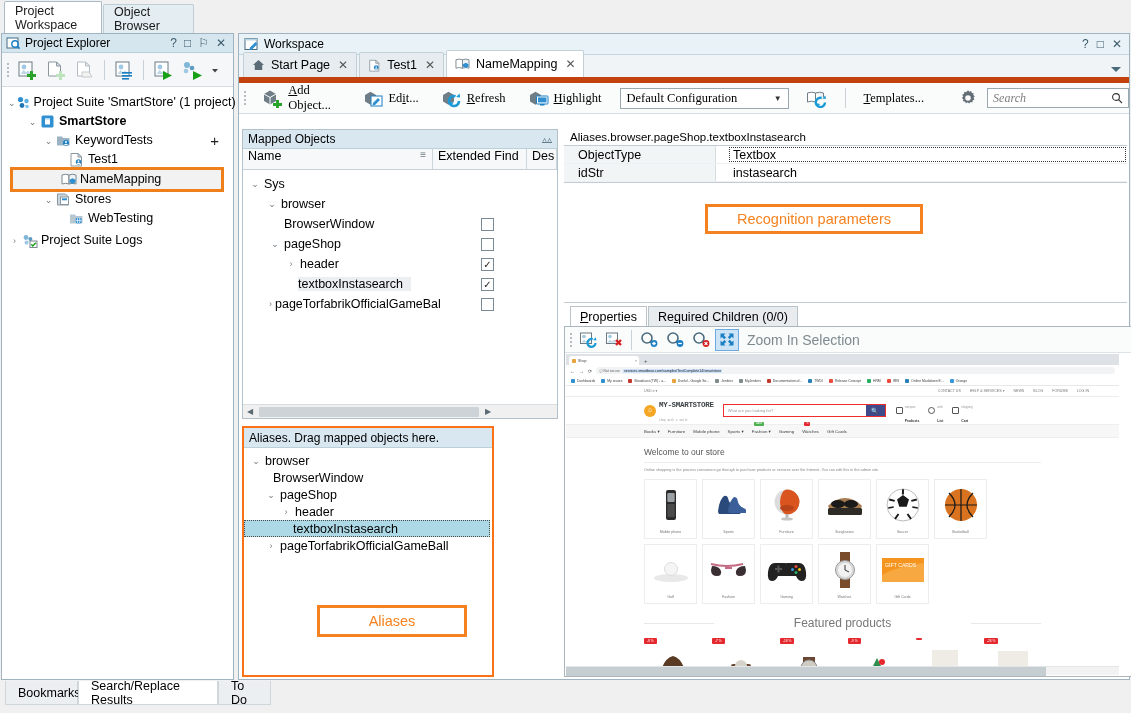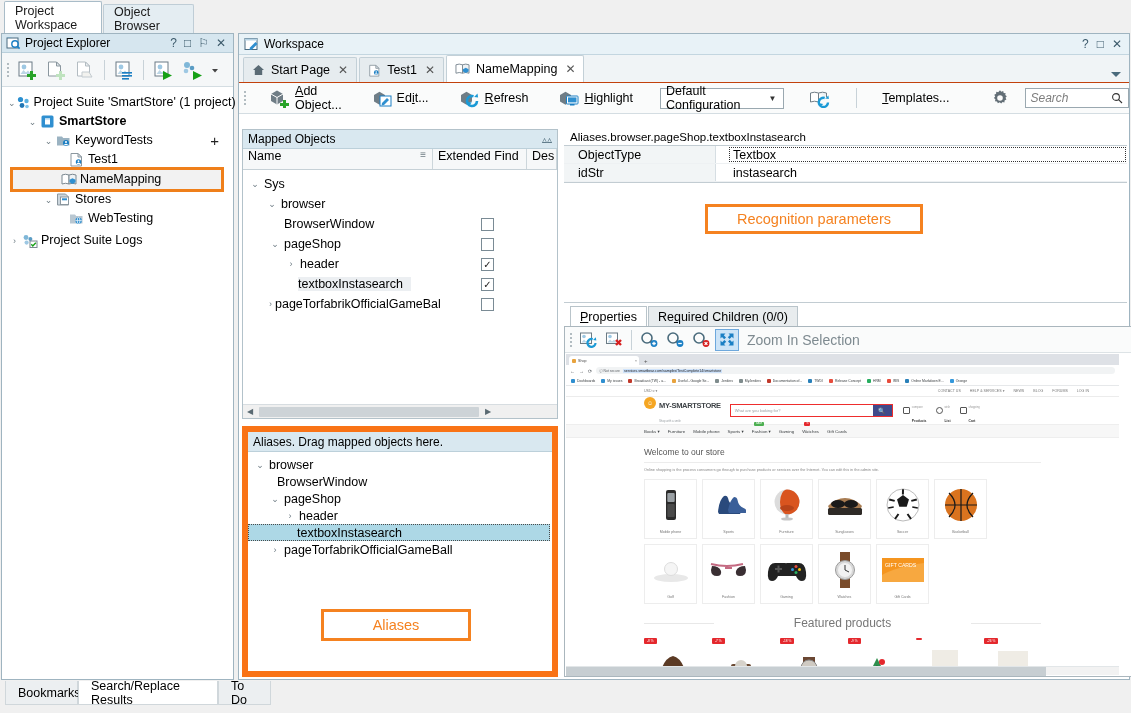--- a/index.html
+++ b/index.html
@@ -57,31 +57,31 @@
   }
   .plusmark { position:absolute; right: 14px; color:#222; font-size:15px; line-height:19px;}
 
   
   .ws {
     position: absolute; left: 238px; top: 33px; width: 892px; height: 647px;
     background: #ffffff; border: 1px solid #9fb4c0;
   }
   .ws-title { height: 21px; background: #e8f2f7; display:flex; align-items:center; padding:0 5px; border-bottom:1px solid #c3d6e0;}
   .ws-title .ctrls { margin-left:auto; display:flex; gap:8px; color:#3c5a6b; padding-right:2px;}
-  .doc-tabs { height: 28px; background: #f0f4f6; display: flex; align-items: flex-end; padding-left: 4px; border-bottom: 1px solid #c2410c; position: relative;}
+  .doc-tabs { height: 28px; background: #f0f4f6; display: flex; align-items: flex-end; padding-left: 4px; border-bottom: 6px solid #c2410c; position: relative;}
   .dtab {
     height: 25px; display:flex; align-items:center; gap:6px; padding: 0 8px; margin-right:2px;
     border: 1px solid #c3d0d7; border-bottom: none; background: #e6ecef; font-size: 12.5px;
     border-radius:2px 2px 0 0;
   }
   .dtab.active { background:#fff; height:27px; }
   .dtab .x { color:#555; font-size:12px; margin-left:2px; }
   .doc-tabs .dropdown { position:absolute; right:7px; bottom:4px; color:#4a6b7c; font-size:10px;}
 
-  .nm-toolbar { height: 31px; display:flex; align-items:center; gap:16px; padding-left:4px; background:#fafbfb; border-bottom:1px solid #d4dde2;}
+  .nm-toolbar { height: 31px; display:flex; align-items:center; gap:8px; padding-left:4px; background:#fafbfb; border-bottom:1px solid #d4dde2;font-family:Liberation Serif, serif;}
   .nmbtn { display:flex; align-items:center; gap:5px; padding: 0 7px; height:26px; font-size:12.5px;}
   .nmbtn u { text-decoration: underline; }
   .combo {
     width: 197px; height: 21px; border:1px solid #9aa8b0; background:#fff;
     display:flex; align-items:center; padding-left:5px; font-size:12.5px; position:relative; margin-left:4px;
   }
   .combo .arr { position:absolute; right:6px; font-size:8px; color:#333;}
   .srchbox {
     width: 166px; height:20px; border:1px solid #9aa8b0; background:#fff; display:flex; align-items:center;
     padding-left:5px; font-size:12px; font-style:italic; color:#7d7d7d; position:relative;
@@ -106,22 +106,22 @@
   .mrow .namecell { width:190px; display:flex; align-items:center; white-space:nowrap; }
   .mrow .chk { position:absolute; left:238px; width:13px; height:13px; border:1px solid #7a8b95; background:#fff; display:flex;align-items:center;justify-content:center; font-size:10px; color:#222;}
   .mrow .hl { background:#eceff2; padding-right:8px; }
   .tw2 { width:12px; text-align:center; color:#6d7b83; font-size:9px; display:inline-block;}
   .hsb { position:absolute; left:0; bottom:0; width:314px; height:14px; background:#f0f0f0; border-top:1px solid #d7dde1; display:flex; align-items:center;}
   .hsb .lt, .hsb .rt { width:14px; text-align:center; font-size:8px; color:#5a6a72;}
   .hsb .thumb { height:10px; background:#cdd3d7; border-radius:1px; flex:0 0 220px; margin:0 2px;}
 
   
   .aliases {
-    position:absolute; left:3px; top:392px; width:316px; height:251px;
-    border:6px solid #f97316; background:#fff;
+    position:absolute; left:3px; top:392px; width:252px; height:251px;
+    border:2px solid #f97316; background:#fff;
   }
   .alias-hdr { height:20px; background:#d9e8f0; display:flex; align-items:center; padding:0 5px; font-size:12px; border-bottom:1px solid #bcd0da;}
   .arow { height:17px; display:flex; align-items:center; font-size:12.5px; white-space:nowrap;}
   .arow.selected { background:#add8e6; outline:1px dotted #4a4a4a; outline-offset:-1px;}
   .orange-box {
     border: 3px solid #f58220; color:#f58220; display:flex; align-items:center; justify-content:center;
     font-size:14.5px; background:#fff;
   }
 
   
@@ -165,21 +165,21 @@
   .chr-bm { height:10px; background:#fff; display:flex; align-items:center; gap:6px; padding-left:5px; border-bottom:1px solid #e6e8ea; overflow:hidden;}
   .bm { display:flex; align-items:center; gap:2px; }
   .bm .d { width:4px; height:4px; border-radius:1px;}
   .bm .t { font-size:3.4px; color:#3c4043; white-space:nowrap;}
 
   .site { background:#fff; }
   .site-top { height:11px; background:#fff; display:flex; align-items:center; border-bottom:1px solid #ececec; font-size:3.6px; color:#777;}
   .site-top .l { margin-left:78px; }
   .site-top .r { margin-left:auto; display:flex; gap:9px; margin-right:30px;}
   .site-hdr { height:27px; display:flex; align-items:center; background:#fff;}
-  .logo { margin-left:78px; display:flex; align-items:flex-start; gap:3px;}
+  .logo { margin-left:78px; display:flex; align-items:center; gap:3px;font-family:Liberation Mono, monospace;}
   .logo .bulb { width:12px;height:12px;border-radius:50%; background:#f5a623; display:flex;align-items:center;justify-content:center;}
   .logo .bulb b { color:#fff; font-size:6px; }
   .logo .lt { font-weight:bold; font-size:7.5px; color:#3f4448; letter-spacing:-0.3px;}
   .logo .ls { font-size:2.8px; color:#9aa0a4; }
   .searchwrap { margin-left:9px; width:163px; height:13px; border:1.5px solid #ee2d2d; display:flex; align-items:center; background:#fff;}
   .searchwrap .ph { font-size:4px; color:#9aa0a4; padding-left:4px;}
   .searchwrap .btn { margin-left:auto; width:19px; height:100%; background:#3f4a8a; display:flex;align-items:center;justify-content:center; color:#fff; font-size:6px;}
   .hdricons { display:flex; gap:9px; margin-left:10px;}
   .hdricons .hi { display:flex; align-items:center; gap:2px;}
   .hdricons .gl { width:7px;height:7px;border:1px solid #555;border-radius:1px;}

